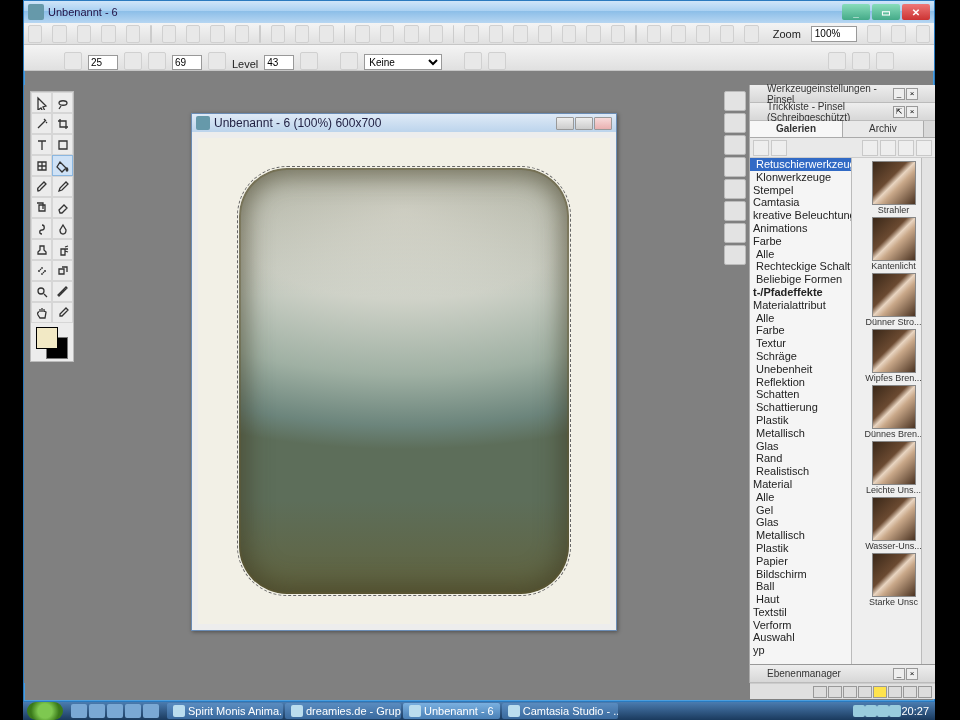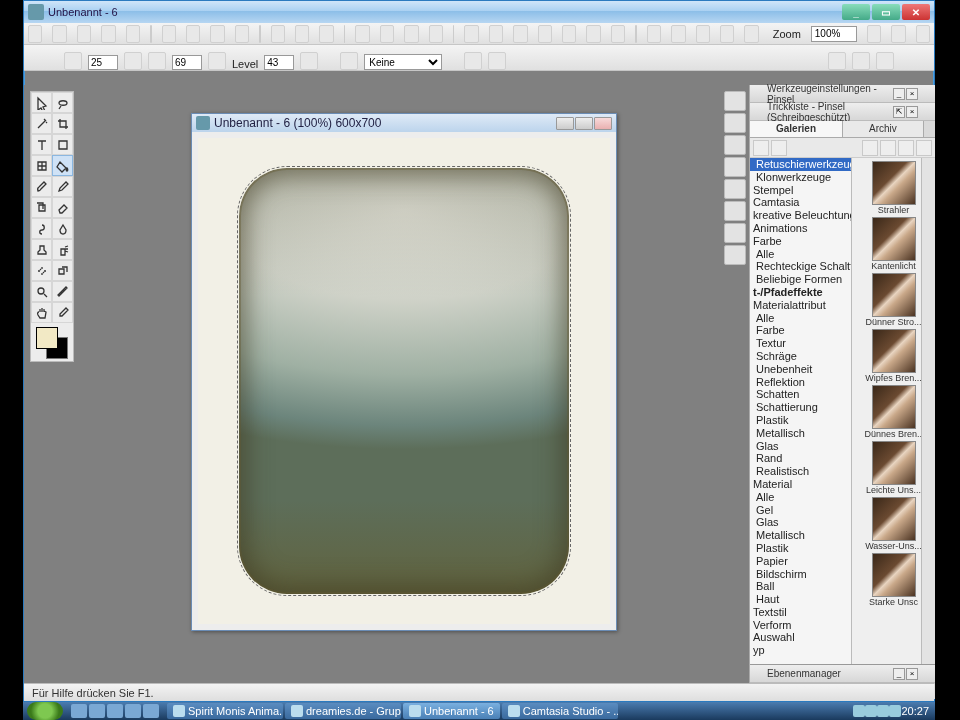--- a/index.html
+++ b/index.html
@@ -468,23 +468,20 @@
           <div class="lb"></div>
           <div class="lb y"></div>
           <div class="lb"></div>
           <div class="lb"></div>
           <div class="lb"></div>
         </div>
       </div>
     </div>
   </div>
 
-  <div class="status">
-    <span>Für Hilfe drücken Sie F1.</span>
-  </div>
 </div>
 
 <div class="taskbar">
   <div class="start"></div>
   <div class="ql">
     <div></div>
     <div></div>
     <div></div>
     <div></div>
     <div></div>

